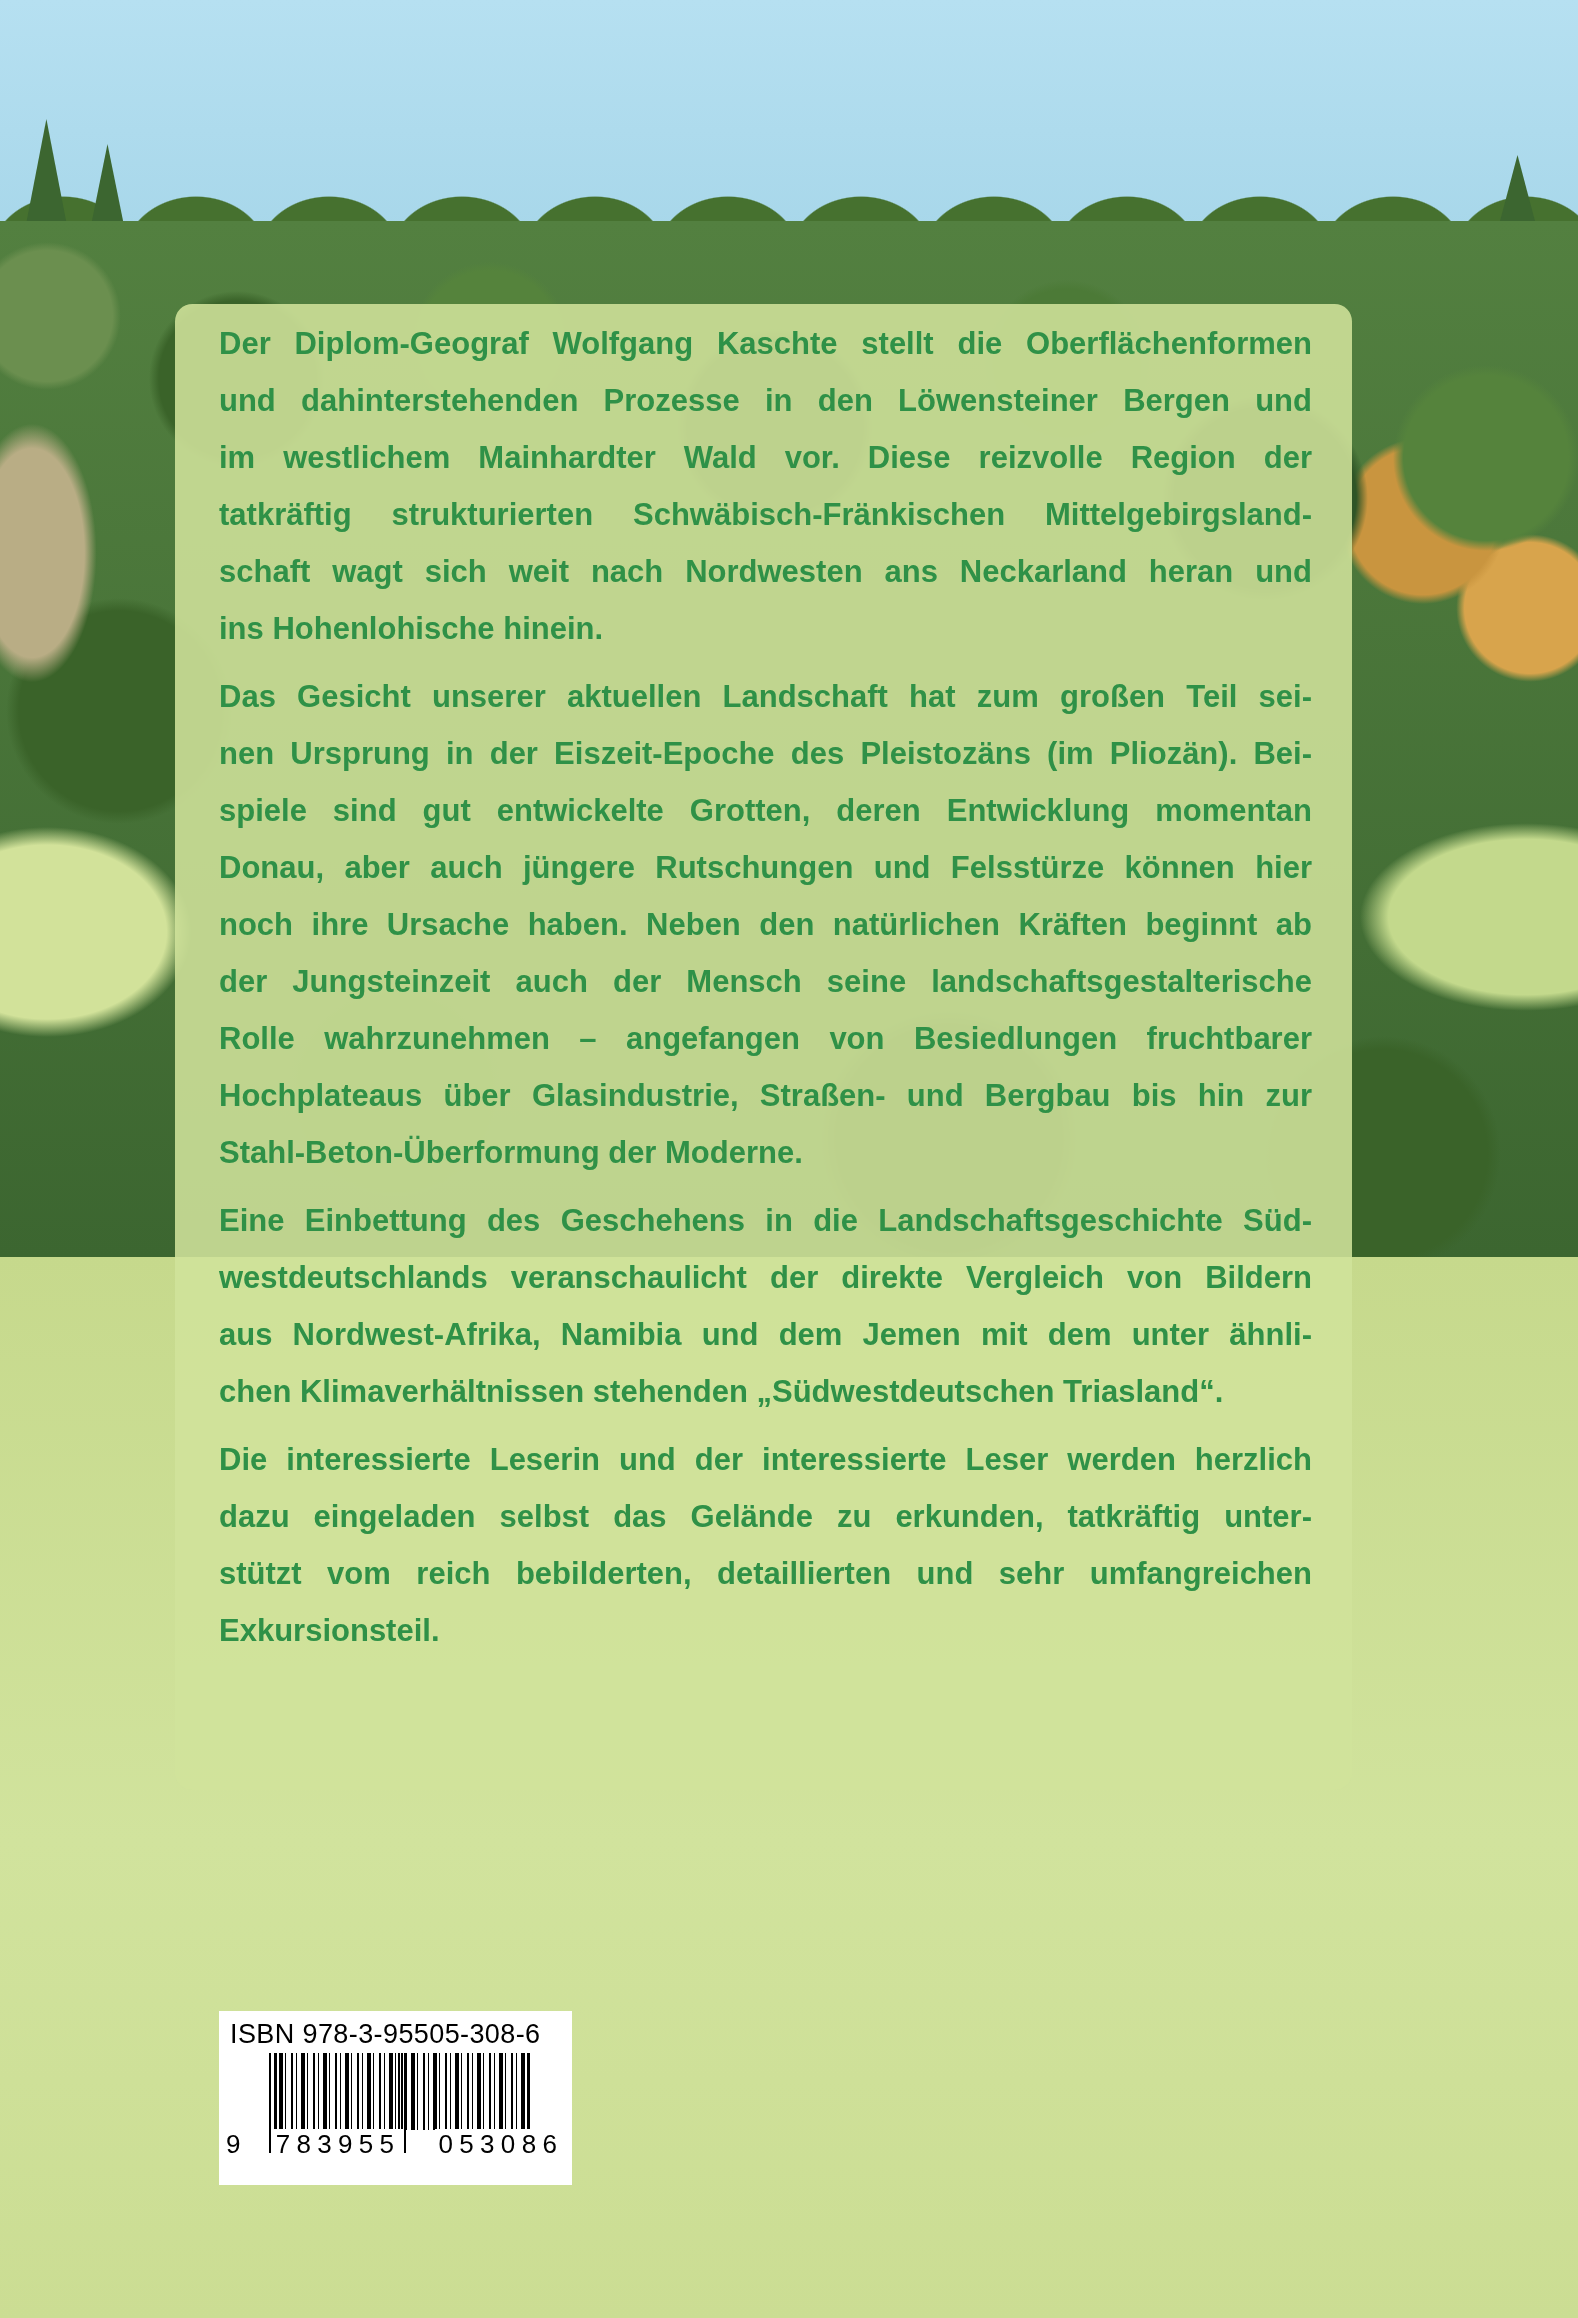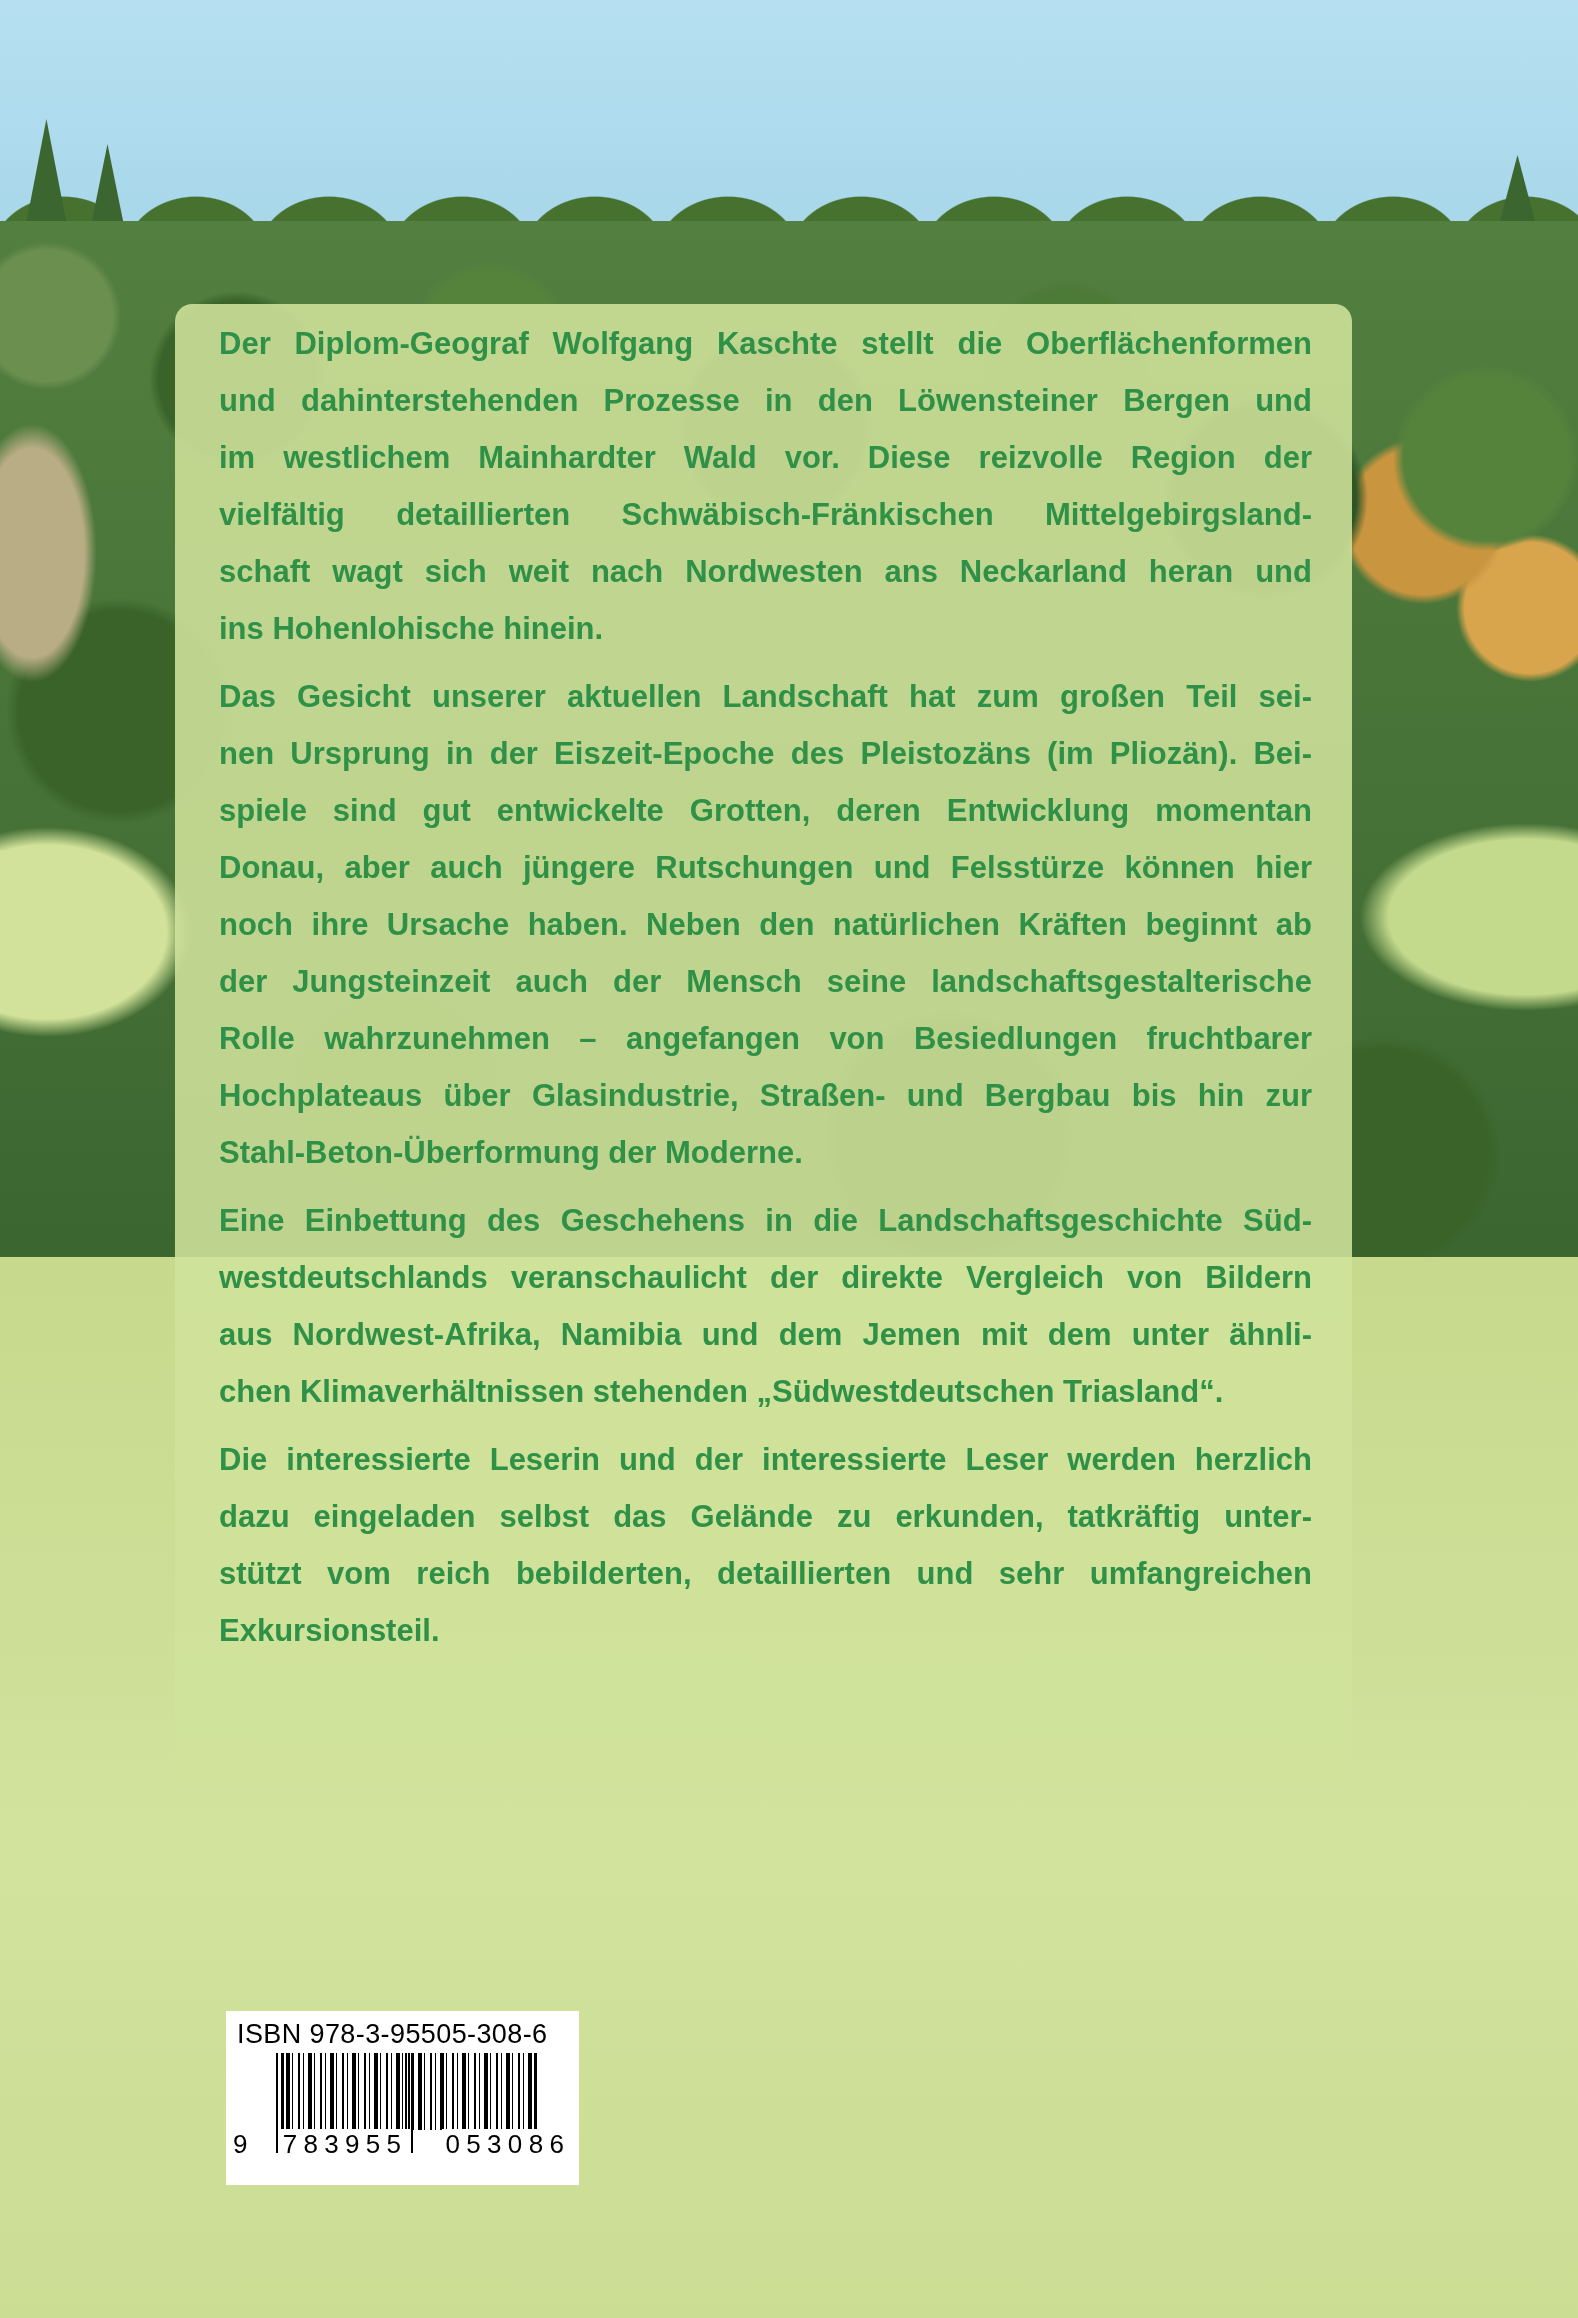--- a/index.html
+++ b/index.html
@@ -39,21 +39,21 @@
   .meadow{position:absolute;left:0;top:1257px;right:0;bottom:0;
     background:linear-gradient(#c6d98c,#d1e39d 55%,#cbdd93);}
   
   .panel{position:absolute;left:175px;top:304px;width:1177px;height:1486px;
     background:rgba(208,227,155,.88);border-radius:17.4px;
     padding:11px 40px 0 44px;box-sizing:border-box;}
   .para{margin:0 0 11px 0;color:#2f9147;font-size:31px;line-height:57px;font-weight:bold;}
   .line{text-align:justify;text-align-last:justify;white-space:normal;}
   .line.last{text-align-last:left;}
   
-  .isbn-box{position:absolute;left:226px;top:2011px;width:353px;height:174px;background:#ffffff;}
+  .isbn-box{position:absolute;left:219px;top:2011px;width:353px;height:174px;background:#ffffff;}
   .isbn-label{margin:8px 0 3.2px 11px;font-size:27px;color:#000;letter-spacing:0.4px;}
   .barcode{position:relative;margin-left:40px;width:278px;height:112px;}
   .bars{position:absolute;left:9.5px;right:9.5px;top:0;height:77px;
     background:repeating-linear-gradient(90deg,#000 0 2.4px,#fff 2.4px 4.7px,#000 4.7px 6.3px,#fff 6.3px 10.3px,#000 10.3px 14.2px,#fff 14.2px 16px,#000 16px 17.4px,#fff 17.4px 22px);}
   .guard{position:absolute;top:0;width:2.4px;height:100px;background:#000;}
   .g1{left:9.5px;} .g2{left:16px;} .g3{left:139px;} .g4{left:145px;} .g5{left:262px;} .g6{left:269px;}
   .digits{position:absolute;left:-33px;top:76px;width:316px;display:flex;align-items:flex-start;
     font-size:26px;color:#000;}
   .digits .lead{margin-left:0;}
   .digits .grp{margin-left:32px;letter-spacing:6.3px;background:#fff;padding:0 3.2px;}
@@ -67,21 +67,21 @@
 <div class="tall-tree t2"></div>
 <div class="tall-tree t3"></div>
 <div class="forest"></div>
 <div class="meadow"></div>
 
 <div class="panel">
   <div class="para">
     <div class="line">Der Diplom-Geograf Wolfgang Kaschte stellt die Oberflächenformen</div>
     <div class="line">und dahinterstehenden Prozesse in den Löwensteiner Bergen und</div>
     <div class="line">im westlichem Mainhardter Wald vor. Diese reizvolle Region der</div>
-    <div class="line">vielfältig detaillierten Schwäbisch-Fränkischen Mittelgebirgsland-</div>
+    <div class="line">tatkräftig strukturierten Schwäbisch-Fränkischen Mittelgebirgsland-</div>
     <div class="line">schaft wagt sich weit nach Nordwesten ans Neckarland heran und</div>
     <div class="line last">ins Hohenlohische hinein.</div>
   </div>
   <div class="para">
     <div class="line">Das Gesicht unserer aktuellen Landschaft hat zum großen Teil  sei-</div>
     <div class="line">nen Ursprung in der Eiszeit-Epoche des Pleistozäns (im Pliozän). Bei-</div>
     <div class="line">spiele sind gut entwickelte Grotten, deren Entwicklung momentan</div>
     <div class="line">Donau, aber auch jüngere Rutschungen und Felsstürze können hier</div>
     <div class="line">noch ihre Ursache haben. Neben den natürlichen Kräften beginnt ab</div>
     <div class="line">der Jungsteinzeit auch der Mensch seine landschaftsgestalterische</div>

